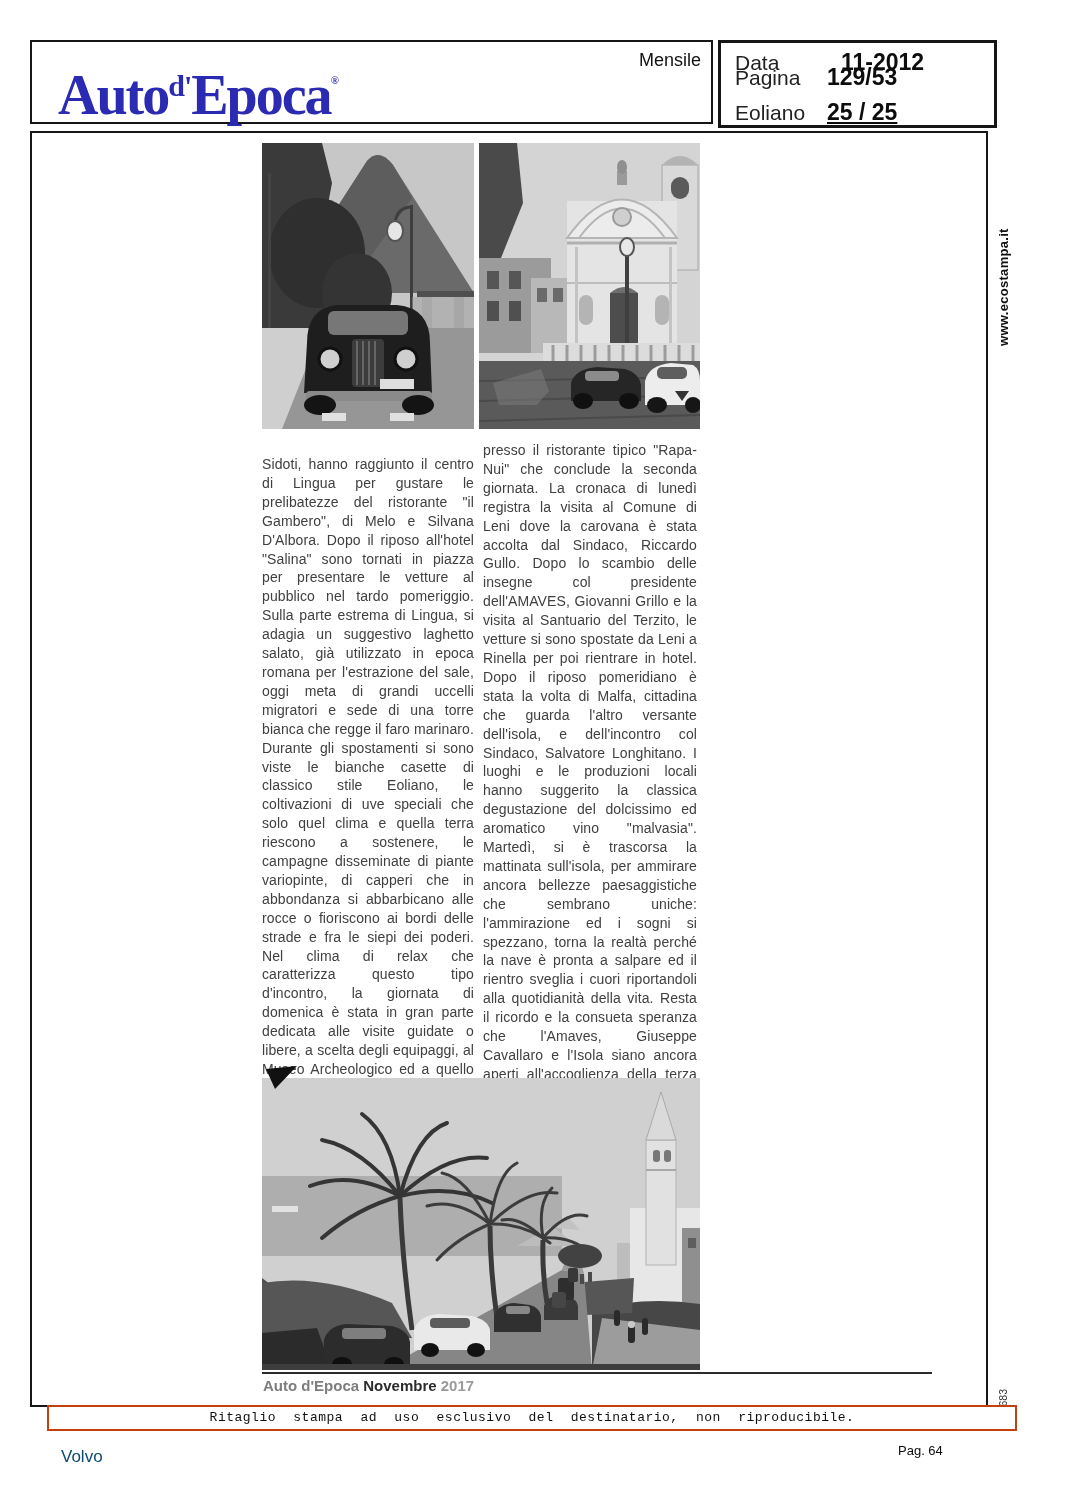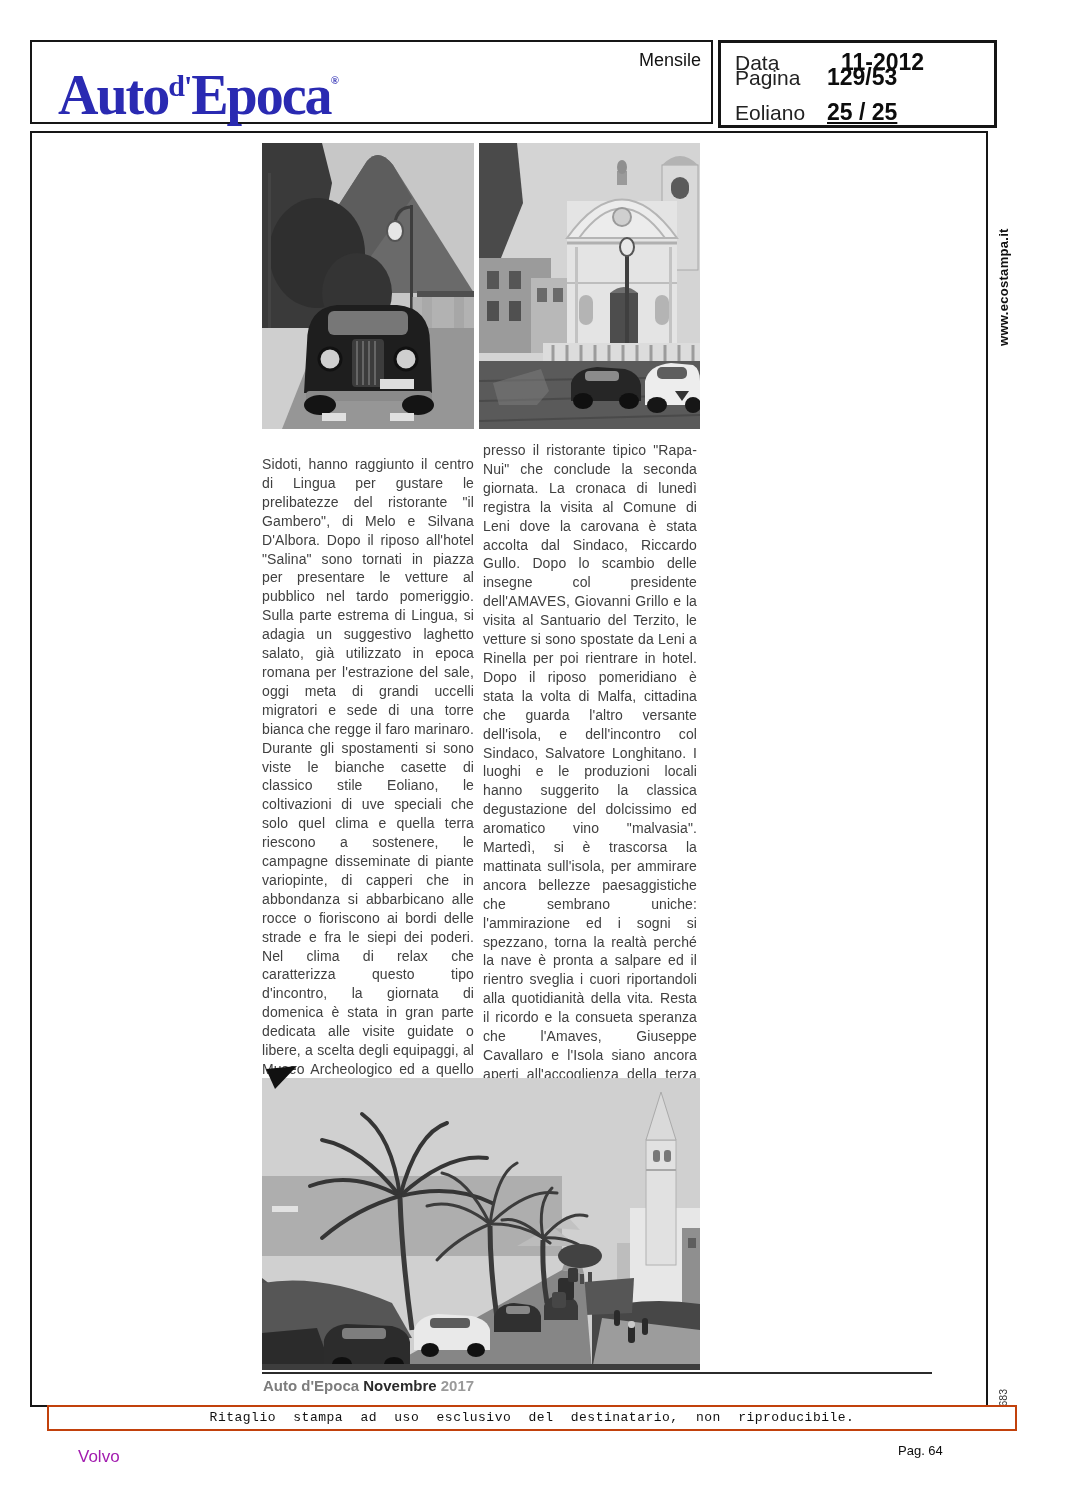--- a/index.html
+++ b/index.html
@@ -58,21 +58,21 @@
   .caption{position:absolute;left:263px;top:1377px;font-size:15px;font-weight:700;}
   .cap-mag{color:#7d7d7d;}
   .cap-month{color:#2b2b2b;}
   .cap-year{color:#9a9a9a;}
 
   
   .notice-strip{position:absolute;left:28px;top:1405px;width:966px;height:22px;
                 border:2px solid #c2410c;background:#fff;text-align:center;margin-left:19px;}
   .notice-text{font-family:"Liberation Mono",monospace;font-size:13px;color:#111;
                line-height:21px;word-spacing:9px;letter-spacing:.5px;white-space:nowrap;}
-  .subject{position:absolute;left:78px;top:1447px;font-size:17px;color:#a21caf;}
+  .subject{position:absolute;left:61px;top:1447px;font-size:17px;color:#0c4a6e;}
   .page-ref{position:absolute;left:898px;top:1443px;font-size:13px;color:#0d0d0d;}
 </style>
 </head>
 <body>
 
 <div id="page">
 
   <div class="logo-box">
     <div class="logo">
       <span>Auto</span><sup class="dap">d'</sup><span>Epoca</span><sup class="reg">®</sup>

